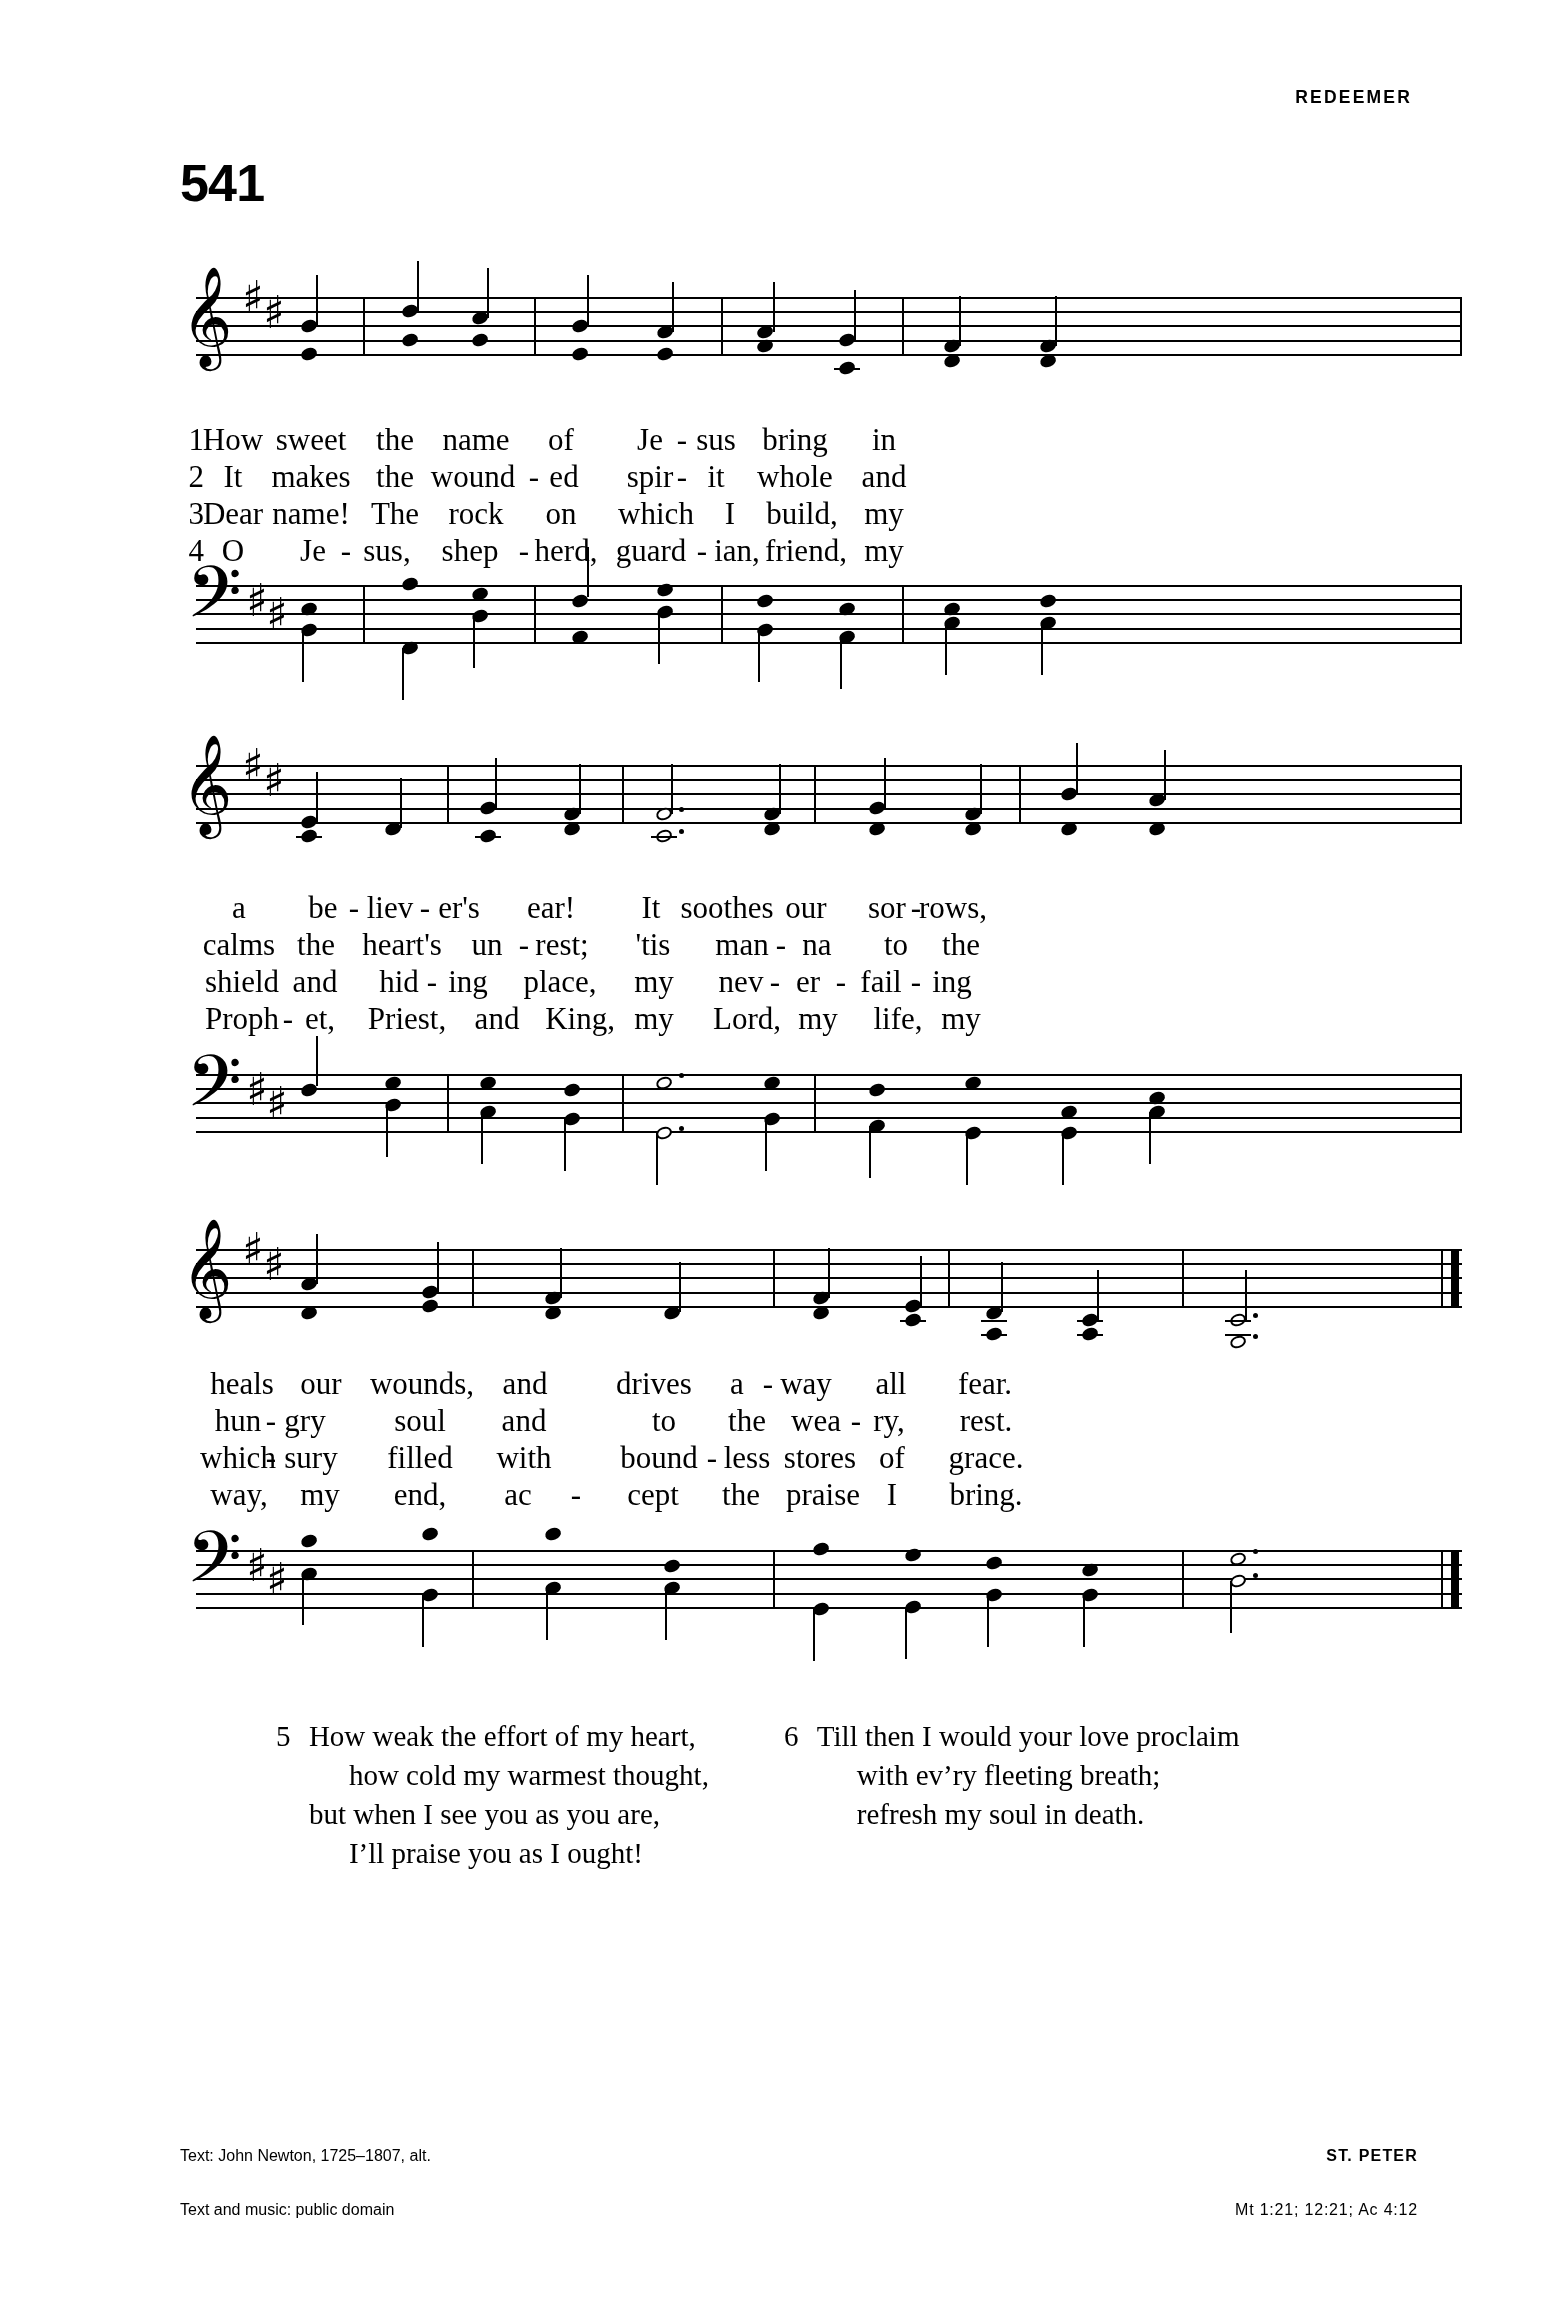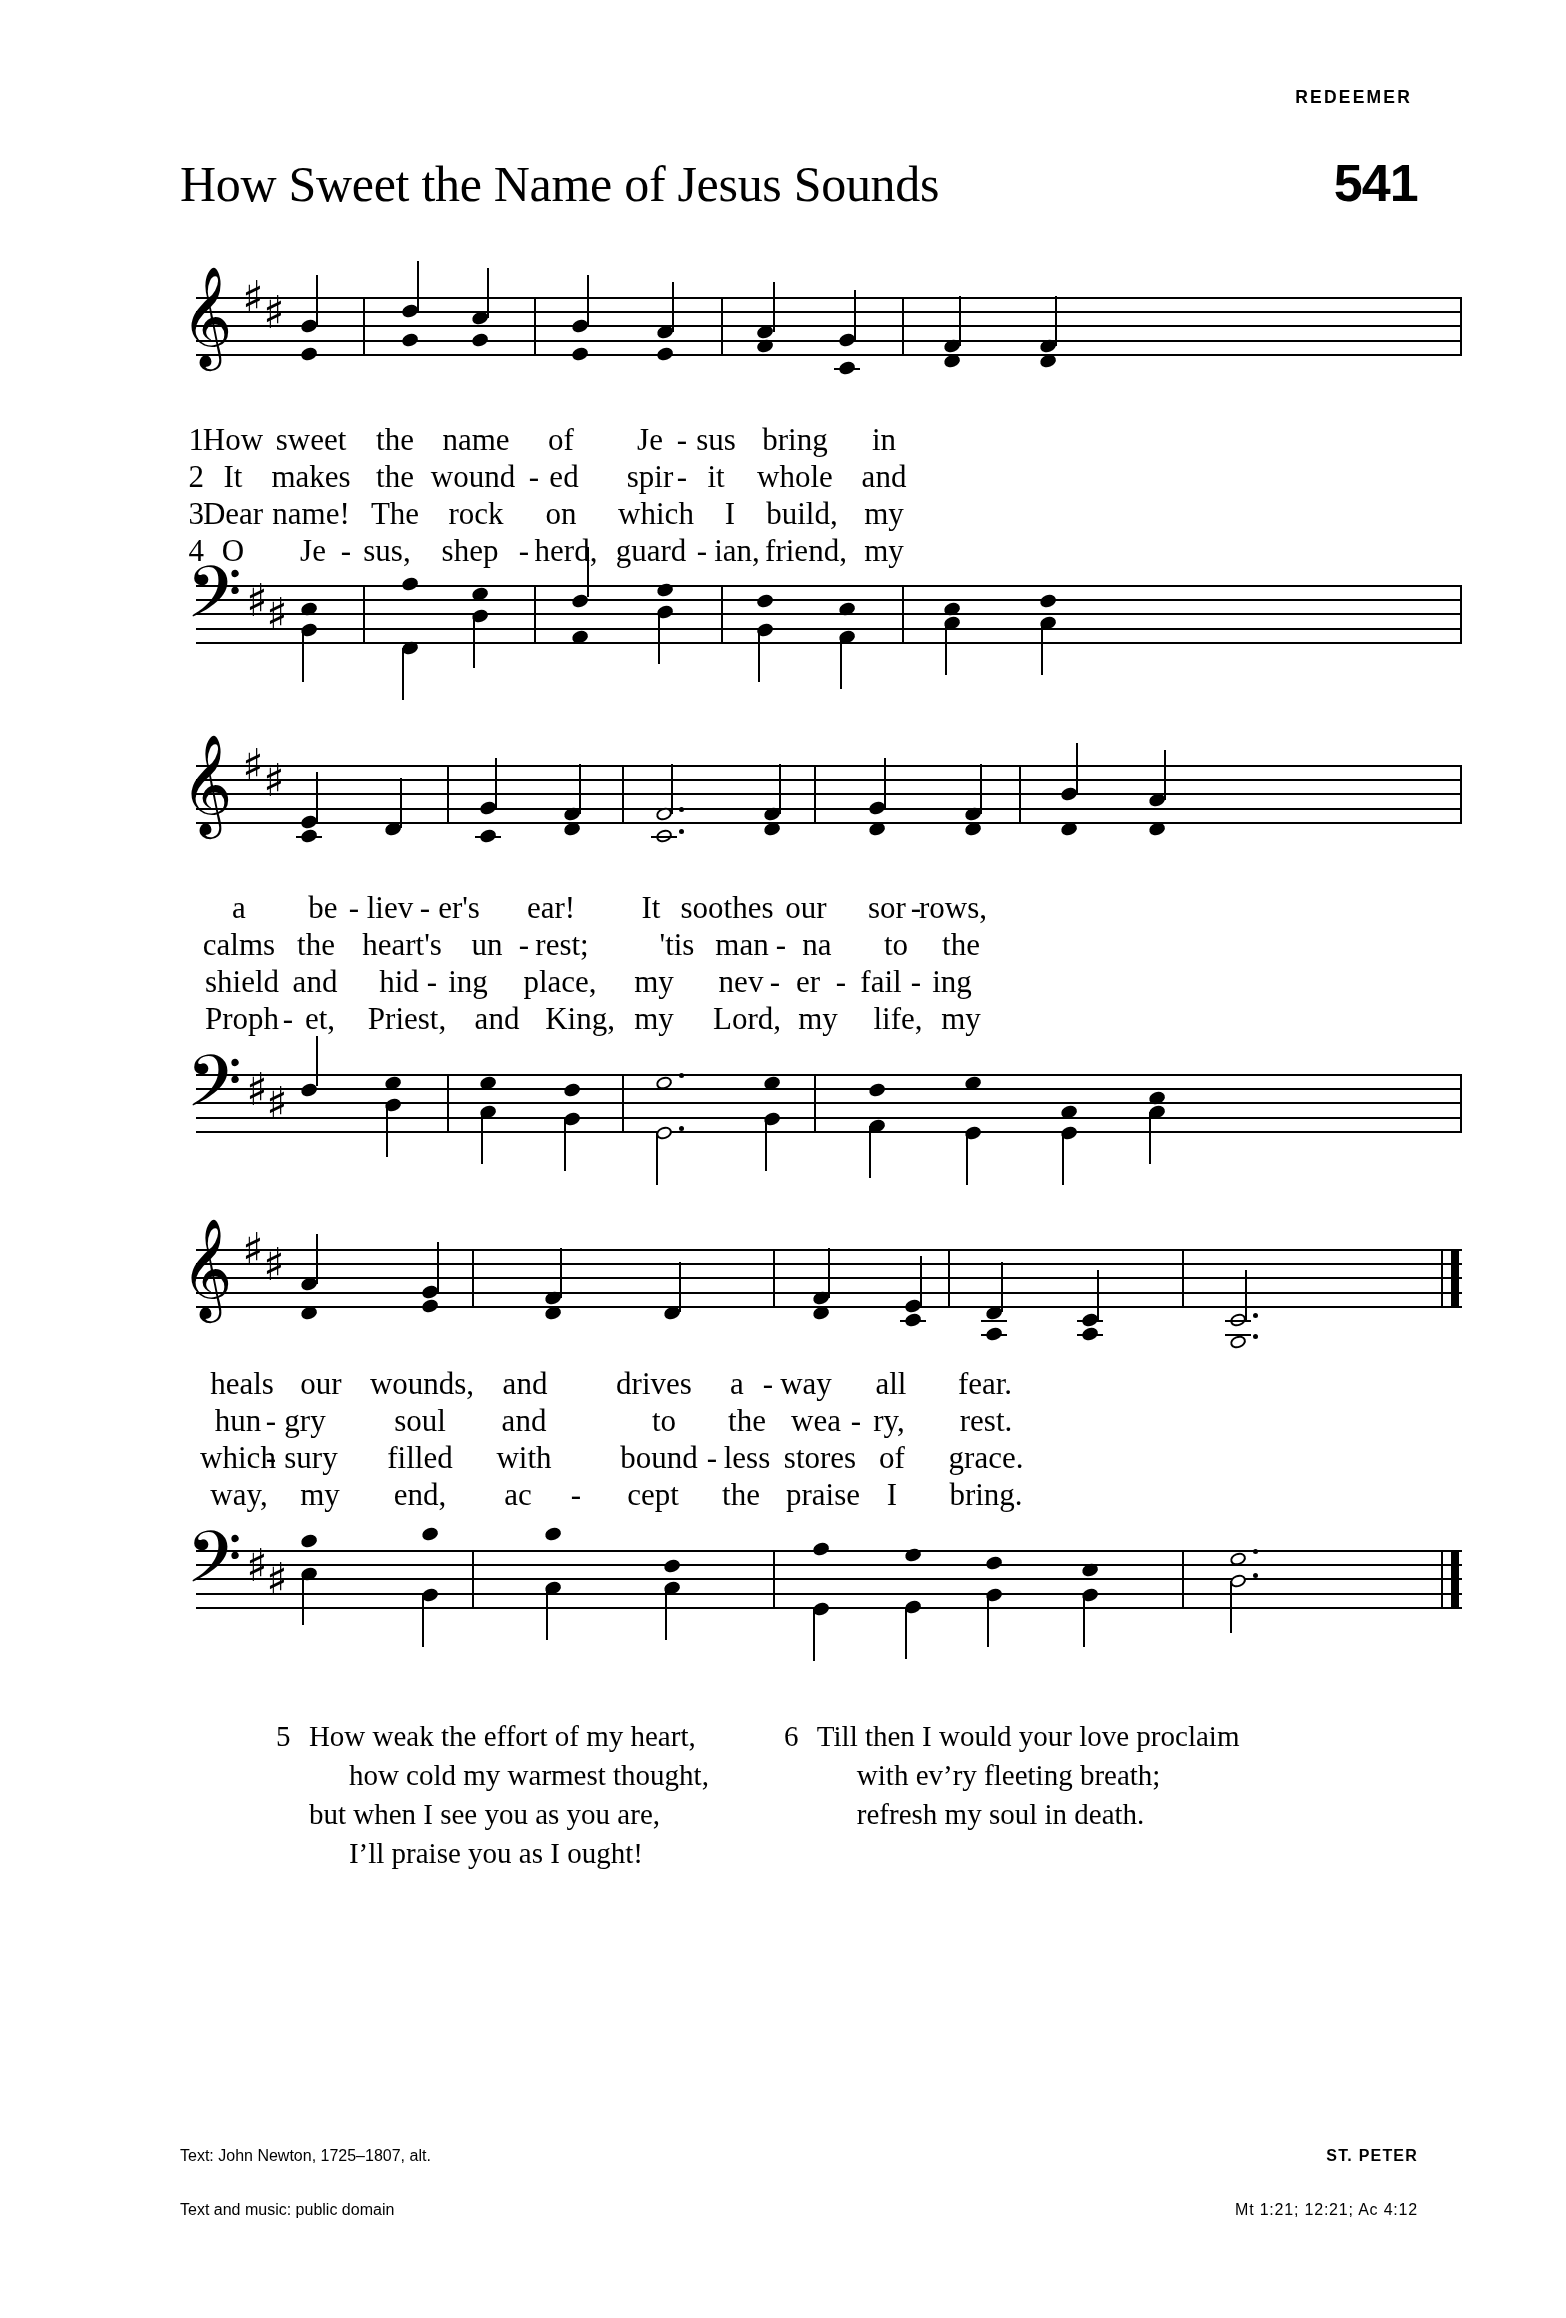--- a/index.html
+++ b/index.html
@@ -207,21 +207,20 @@
   .footer em { font-style: italic; }
 </style>
 </head>
 <body>
 
 <div class="page">
 
   <div class="topic-label">REDEEMER</div>
 
   <div class="title-row">
-    <div class="hymn-title">How Sweet the Name of Jesus Sounds</div>
     <div class="hymn-number">541</div>
   </div>
 
   <div class="system" style="top:0;">
 
     <div class="staff" style="top:297px;">
       <div class="ln"></div>
       <div class="ln"></div>
       <div class="ln"></div>
       <div class="ln"></div>
@@ -517,21 +516,21 @@
         <span class="hy" style="left:720px;">-</span>
         <span class="w" style="left:757px;">rows,</span>
       </div>
       <div class="lyricline">
         <span class="w" style="left:43px;">calms</span>
         <span class="w" style="left:120px;">the</span>
         <span class="w" style="left:206px;">heart's</span>
         <span class="w" style="left:291px;">un</span>
         <span class="hy" style="left:328px;">-</span>
         <span class="w" style="left:366px;">rest;</span>
-        <span class="w" style="left:457px;margin-left:24px;">'tis</span>
+        <span class="w" style="left:457px;">'tis</span>
         <span class="w" style="left:546px;">man</span>
         <span class="hy" style="left:585px;">-</span>
         <span class="w" style="left:621px;">na</span>
         <span class="w" style="left:700px;">to</span>
         <span class="w" style="left:765px;">the</span>
       </div>
       <div class="lyricline">
         <span class="w" style="left:46px;font-family:Liberation Serif, serif;">shield</span>
         <span class="w" style="left:119px;">and</span>
         <span class="w" style="left:203px;">hid</span>

